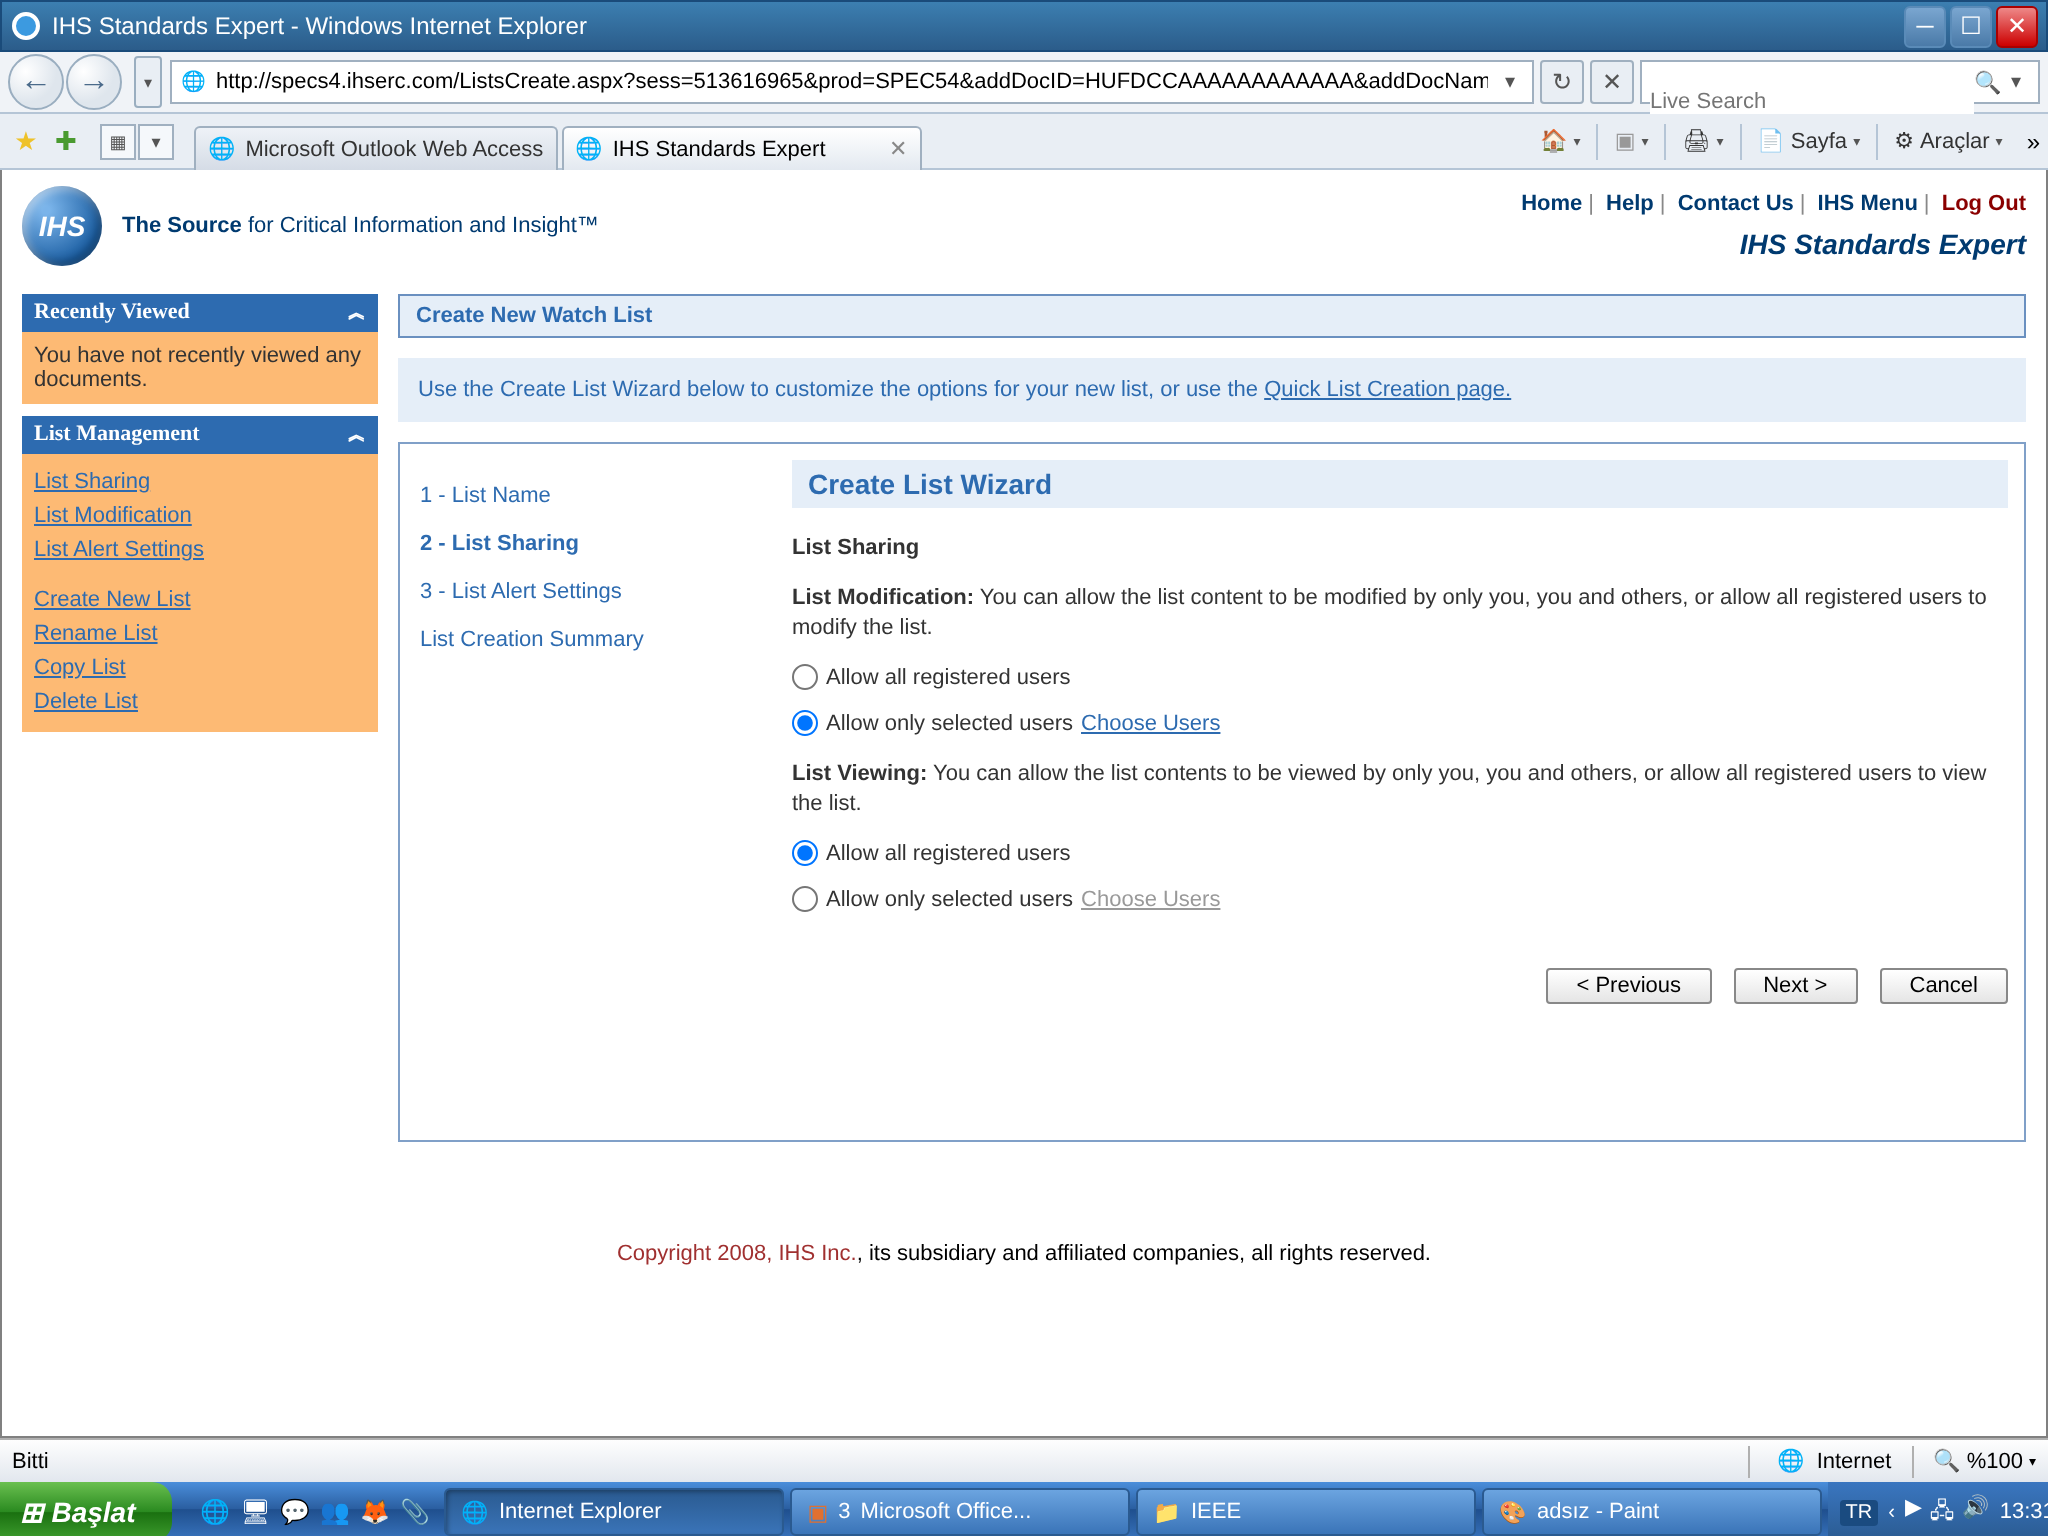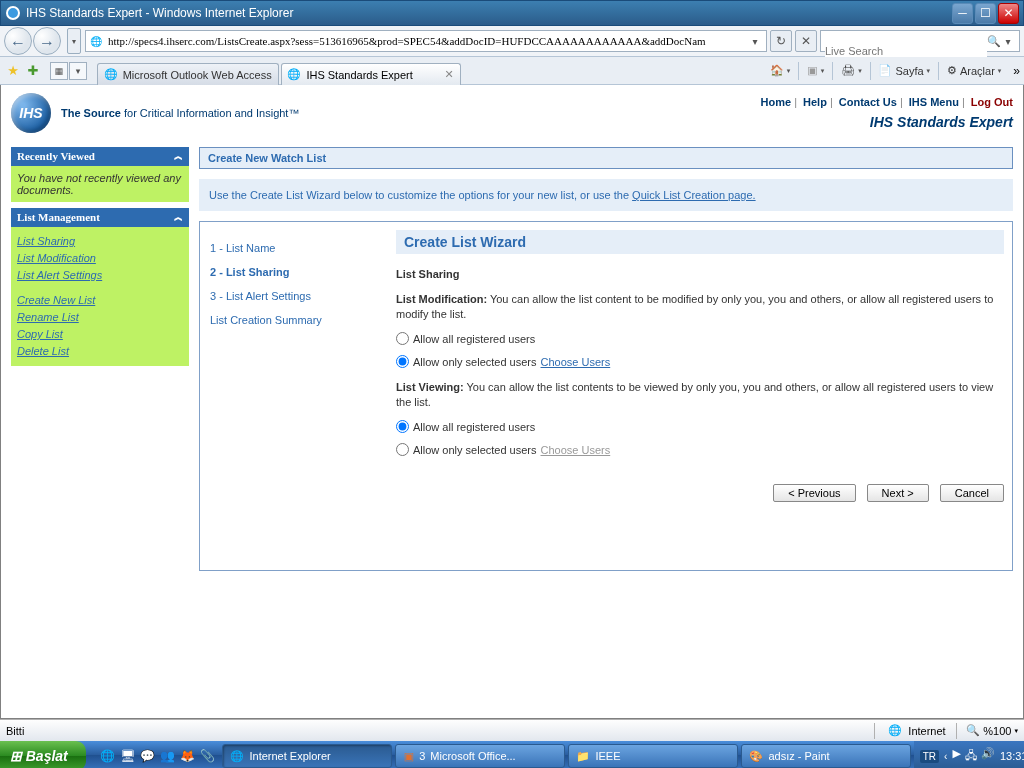--- a/index.html
+++ b/index.html
@@ -12,21 +12,21 @@
 .win-controls { display: flex; gap: 2px; }
 .win-btn { width: 21px; height: 21px; border: 1px solid #5a8bb8; border-radius: 3px; background: linear-gradient(#7aa6d0,#4a7aa8); display: flex; align-items: center; justify-content: center; color: #fff; font-size: 12px; font-family: Arial; }
 .win-btn.close { background: linear-gradient(#e88,#c00); border-color: #a00; }
 
 
 .ie-toolbar { background: #f0f3f7; border-bottom: 1px solid #b5c5d6; display: flex; align-items: center; padding: 2px 4px; height: 31px; }
 .nav-btn-wrap { display: flex; gap: 1px; margin-right: 6px; }
 .nav-circle { width: 28px; height: 28px; border-radius: 14px; background: radial-gradient(circle at 30% 30%, #fff, #dfe6ed 60%); border: 1px solid #9aaec0; display: flex; align-items: center; justify-content: center; color: #4a6a8a; font-size: 16px; }
 .nav-drop { width: 14px; height: 26px; border: 1px solid #9aaec0; border-radius: 2px; background: #e9eef4; display: flex; align-items: center; justify-content: center; font-size: 8px; color: #555; margin-right: 4px; }
 .addr-bar { flex: 1; display: flex; align-items: center; border: 1px solid #a0b0c0; background: #fff; height: 22px; padding: 0 4px; gap: 4px; }
-.addr-bar input { flex: 1; border: none; outline: none; font-size: 11px; height: 18px; font-family: Liberation Serif, serif; }
+.addr-bar input { flex: 1; border: none; outline: none; font-size: 11px; height: 18px; }
 .addr-icon { width: 14px; display: inline-flex; justify-content: center; font-size: 10px; color: #555; }
 .toolbar-btn-sm { width: 22px; height: 22px; border: 1px solid #a0b0c0; background: #e9eef4; display: flex; align-items: center; justify-content: center; font-size: 12px; margin-left: 3px; color: #555; border-radius: 2px; }
 .search-box { width: 200px; border: 1px solid #a0b0c0; background: #fff; height: 22px; display: flex; align-items: center; padding: 0 4px; margin-left: 3px; }
 .search-box input { border: none; outline: none; flex: 1; font-size: 11px; color: #999; margin-top: 19px; }
 
 .tabstrip { background: #e9eef4; border-bottom: 1px solid #b5c5d6; height: 28px; display: flex; align-items: flex-end; padding: 0 4px; gap: 2px; }
 .fav-icons { display: flex; gap: 2px; margin-right: 6px; align-self: center; }
 .fav-icon { width: 18px; height: 18px; display: flex; align-items: center; justify-content: center; font-size: 13px; }
 .tab-quick { display: flex; gap: 1px; margin-right: 8px; align-self: center; }
 .tab-quick-btn { width: 18px; height: 18px; border: 1px solid #a0b0c0; background: #f5f8fb; display: flex; align-items: center; justify-content: center; font-size: 9px; color: #555; }
@@ -52,21 +52,21 @@
 .brand-sub { color: #003a70; font-style: italic; font-weight: bold; font-size: 14px; margin-top: 6px; }
 
 .main-tabs { display: flex; gap: 3px; margin-top: 8px; border-bottom: 1px solid #2a5a90; padding-left: 80px; }
 .main-tab { background: linear-gradient(#7fb4e6,#3a78b8); color: #003a70; font-weight: bold; font-size: 11px; padding: 4px 12px; border: 1px solid #2a5a90; border-bottom: none; border-radius: 6px 6px 0 0; cursor: pointer; }
 .main-tab.active { background: #fff; color: #003a70; border-bottom: 1px solid #fff; margin-bottom: -1px; }
 
 .content-row { display: flex; gap: 10px; margin-top: 14px; }
 .left-col { width: 178px; }
 .panel-head { background: #2d6bb0; color: #fff; font-weight: bold; font-size: 11px; padding: 3px 6px; display: flex; justify-content: space-between; font-family: Liberation Serif, serif; }
 .panel-head .chev { font-size: 9px; }
-.panel-body { background: #bef264; padding: 6px; font-size: 11px; color: #333; font-style: italic; }
+.panel-body { background: #fdba74; padding: 6px; font-size: 11px; color: #333; }
 .panel-body a { color: #2d6bb0; text-decoration: underline; display: block; line-height: 17px; }
 .panel-body .spacer { height: 8px; }
 .panel-body .note { color: #333; }
 .panel + .panel { margin-top: 6px; }
 
 .right-col { flex: 1; }
 .pg-title-bar { border: 1px solid #6a90c0; background: #e5eef8; color: #2d6bb0; font-weight: bold; padding: 4px 8px; font-size: 11px; }
 .intro { background: #e5eef8; margin-top: 10px; padding: 8px 10px; color: #2d6bb0; font-size: 11px; line-height: 16px; }
 .intro a { color: #2d6bb0; text-decoration: underline; }
 
@@ -279,20 +279,23 @@
           <div class="wiz-buttons">
             <button>&lt; Previous</button>
             <button>Next &gt;</button>
             <button>Cancel</button>
           </div>
         </div>
       </div>
 
     </div>
   </div>
+  <div class="copyright">
+        <span class="red">Copyright 2008, IHS Inc.</span><span>, its subsidiary and affiliated companies, all rights reserved.</span>
+  </div>
 </div>
 </div>
 
 <div class="statusbar">
   <span>Bitti</span>
   <span class="flex1"></span>
   <span class="sep"></span>
   <span class="globe">🌐</span>
   <span>Internet</span>
   <span class="sep"></span>

